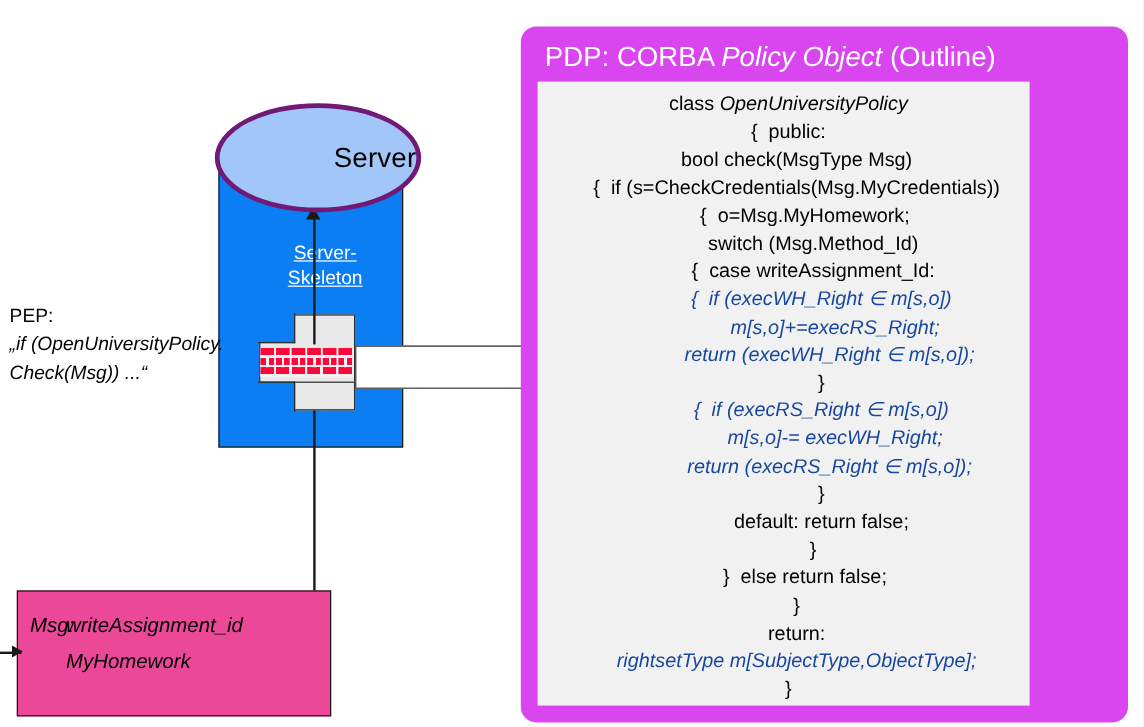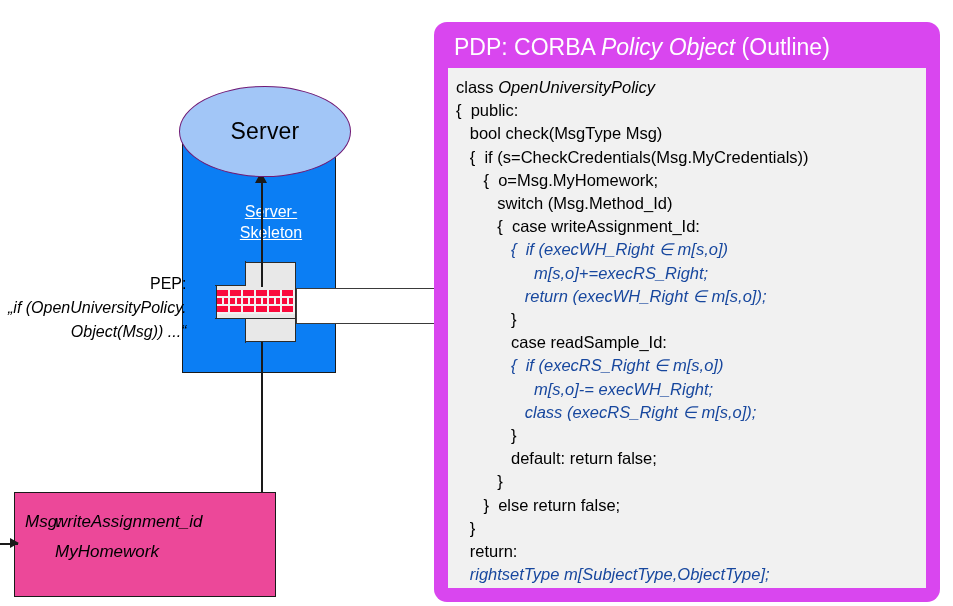--- a/index.html
+++ b/index.html
@@ -31,26 +31,26 @@
     border: 1px solid #1a1a1a;
     box-sizing: border-box;
   }
   .server-ellipse {
     position: absolute;
     left: 179px;
     top: 86px;
     width: 172px;
     height: 91px;
     background: #A2C6F7;
-    border: 1px solid #701a75;
+    border: 4px solid #701a75;
     border-radius: 50%;
     box-sizing: border-box;
     display: flex;
     align-items: center;
-    justify-content: center;
+    justify-content: flex-end;
   }
   .server-ellipse span {
     font-size: 23px;
     color: #000000;
     letter-spacing: .2px;
   }
   .skeleton-label {
     position: absolute;
     left: 216px;
     top: 201px;
@@ -179,26 +179,25 @@
     top: 554px;
     width: 6px;
     height: 1.5px;
     background: #1a1a1a;
   }
 
   
   .pep-label {
     position: absolute;
     left: 8px;
-    top: 272px;
+    top: 252px;
     font-size: 16px;
     line-height: 24px;
     color: #000000;
     white-space: nowrap;
-    text-align: right;
   }
   .pep-label .ital { font-style: italic; }
 
   
   .msg-box {
     position: absolute;
     left: 14px;
     top: 492px;
     width: 262px;
     height: 105px;
@@ -280,26 +279,27 @@
     top: 12px;
     font-size: 23px;
     color: #ffffff;
     white-space: nowrap;
   }
   .pdp-title .ital { font-style: italic; }
   .pdp-code {
     position: absolute;
     left: 14px;
     top: 46px;
-    width: 478px;
+    width: 410px;
     height: 520px;
     background: #F1F1F1;
     box-sizing: border-box;
     padding: 8px 0 0 8px;
     overflow: hidden;
+    text-align: center;
   }
   .code-line {
     font-size: 16.5px;
     line-height: 23.2px;
     color: #000000;
     white-space: pre;
   }
   .code-line.blue {
     color: #17479E;
     font-style: italic;
@@ -332,21 +332,21 @@
   <div class="arrow-up"></div>
   <div class="arrow-up-head"></div>
 
   <div class="server-ellipse">
     <span>Server</span>
   </div>
 
   <div class="pep-label">
     <div>PEP:</div>
     <div class="ital">„if (OpenUniversityPolicy.</div>
-    <div class="ital">Object(Msg)) ...“</div>
+    <div class="ital">Check(Msg)) ...“</div>
   </div>
 
   <div class="msg-box">
     <div class="msg-key">Msg:</div>
     <div class="msg-inner">
       <div>writeAssignment_id</div>
       <div>MyHomework</div>
     </div>
   </div>
   <div class="msg-arrow-line"></div>
@@ -363,24 +363,23 @@
         <div class="code-line">{  public:</div>
         <div class="code-line">   bool check(MsgType Msg)</div>
         <div class="code-line">   {  if (s=CheckCredentials(Msg.MyCredentials))</div>
         <div class="code-line">      {  o=Msg.MyHomework;</div>
         <div class="code-line">         switch (Msg.Method_Id)</div>
         <div class="code-line">         {  case writeAssignment_Id:</div>
         <div class="code-line blue">            {  if (execWH_Right ∈ m[s,o])</div>
         <div class="code-line blue">                 m[s,o]+=execRS_Right;</div>
         <div class="code-line blue">               return (execWH_Right ∈ m[s,o]);</div>
         <div class="code-line">            }</div>
-        <div class="code-line">            case readSample_Id:</div>
         <div class="code-line blue">            {  if (execRS_Right ∈ m[s,o])</div>
         <div class="code-line blue">                 m[s,o]-= execWH_Right;</div>
-        <div class="code-line blue">               class (execRS_Right ∈ m[s,o]);</div>
+        <div class="code-line blue">               return (execRS_Right ∈ m[s,o]);</div>
         <div class="code-line">            }</div>
         <div class="code-line">            default: return false;</div>
         <div class="code-line">         }</div>
         <div class="code-line">      }  else return false;</div>
         <div class="code-line">   }</div>
         <div class="code-line">   return:</div>
         <div class="code-line blue">   rightsetType m[SubjectType,ObjectType];</div>
         <div class="code-line">}</div>
       </div>
   </div>

